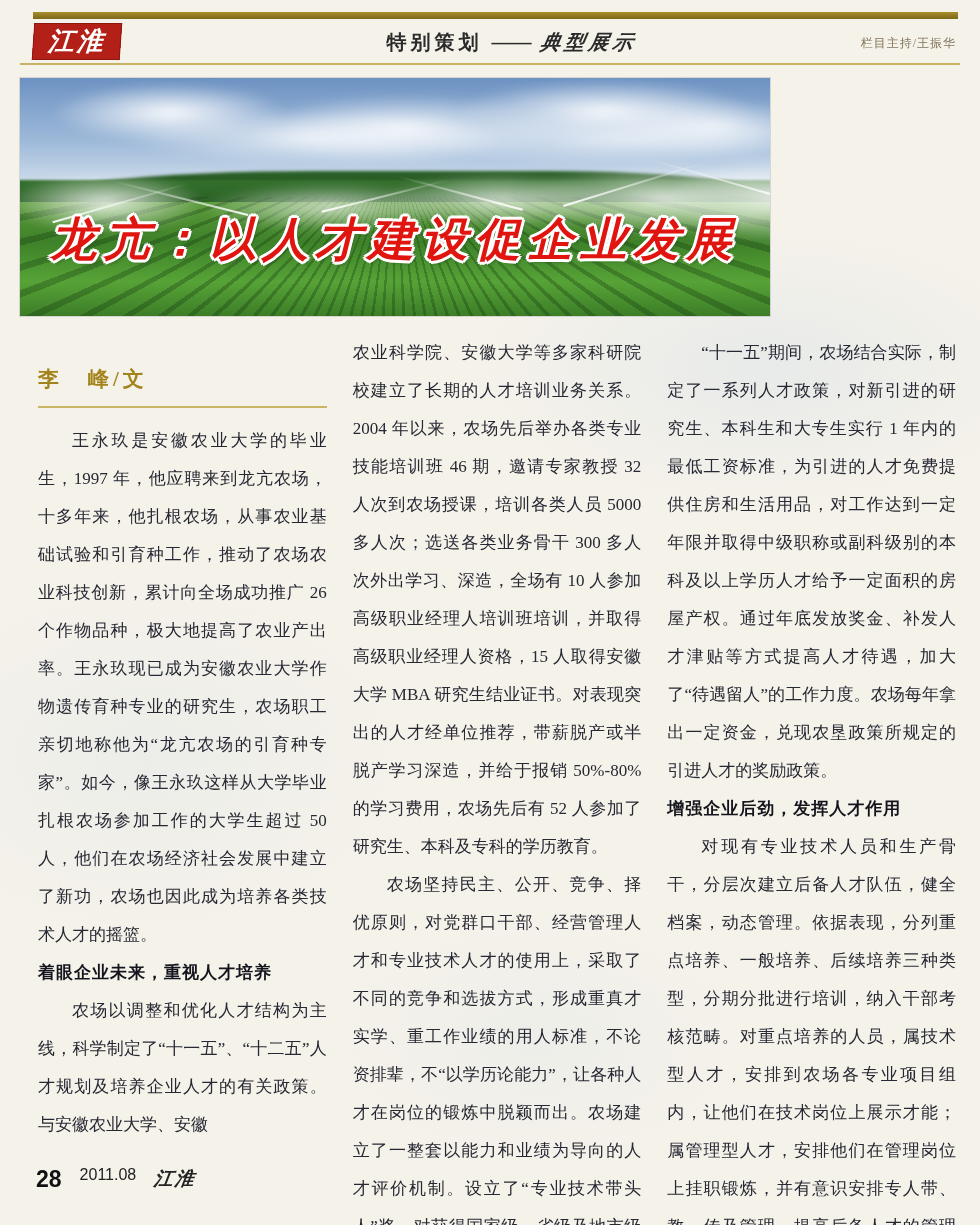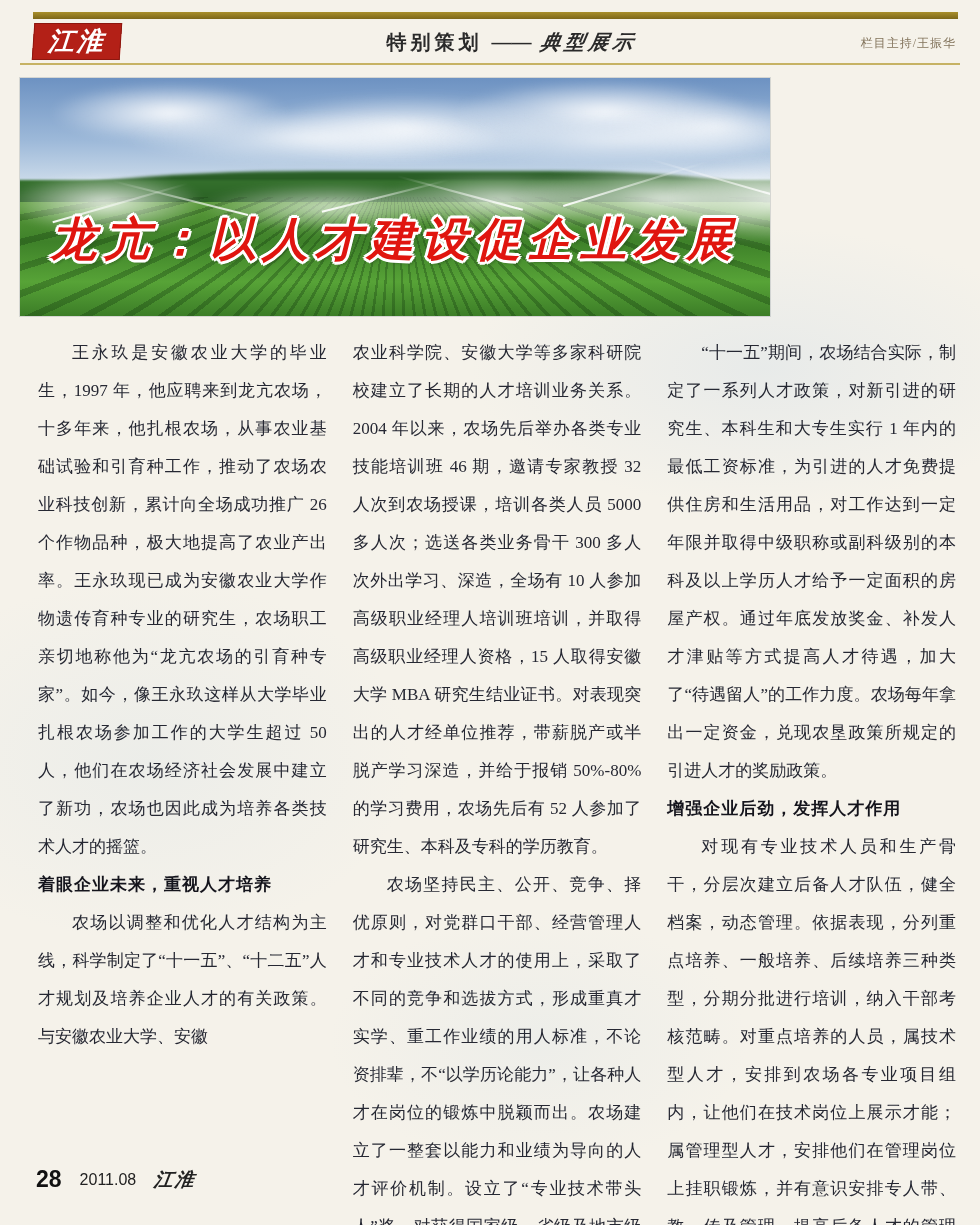--- a/index.html
+++ b/index.html
@@ -77,21 +77,21 @@
     display:flex; gap:26px; }
   .col { flex:1 1 0; font-size:17px; line-height:38px; text-align:justify; color:#262833; }
   .byline-wrap { margin-top:26px; margin-bottom:14px; border-bottom:2px solid #c9b565; padding-bottom:8px; }
   .byline { font-size:21px; font-weight:bold; color:#a3841c; letter-spacing:4px; }
   .para { text-indent:2em; }
   .para.cont { text-indent:0; }
   .subhead { font-weight:bold; color:#14141c; text-align:left; letter-spacing:1px;
     font-family:"Liberation Sans","DejaVu Sans",sans-serif; font-size:17px; }
 
   
-  .footer { position:absolute; left:36px; bottom:32px; display:flex; align-items:center; gap:18px; }
+  .footer { position:absolute; left:36px; bottom:32px; display:flex; align-items:flex-start; gap:18px; }
   .page-num { font-size:23px; font-weight:900; color:#111;
     font-family:"Liberation Sans","DejaVu Sans",sans-serif; }
   .issue { font-size:16px; color:#222; font-family:"Liberation Sans","DejaVu Sans",sans-serif; }
   .journal-script { font-size:19px; font-weight:bold; font-style:italic; color:#222;
     transform:skewX(-8deg); display:inline-block; letter-spacing:2px; }
 </style>
 </head>
 <body>
 
 <div class="top-rule"></div>
@@ -130,20 +130,23 @@
   <div class="jet j2"></div>
   <div class="jet j3"></div>
   <div class="jet j4"></div>
   <div class="jet j5"></div>
   <div class="jet j6"></div>
   <div class="hero-title">龙亢：以人才建设促企业发展</div>
 </figure>
 
 <main class="columns">
   <section class="col">
+    <div class="byline-wrap">
+      <div class="byline">李　峰/文</div>
+    </div>
     <p class="para">王永玖是安徽农业大学的毕业生，1997 年，他应聘来到龙亢农场，十多年来，他扎根农场，从事农业基础试验和引育种工作，推动了农场农业科技创新，累计向全场成功推广 26 个作物品种，极大地提高了农业产出率。王永玖现已成为安徽农业大学作物遗传育种专业的研究生，农场职工亲切地称他为“龙亢农场的引育种专家”。如今，像王永玖这样从大学毕业扎根农场参加工作的大学生超过 50 人，他们在农场经济社会发展中建立了新功，农场也因此成为培养各类技术人才的摇篮。</p>
     <p class="subhead">着眼企业未来，重视人才培养</p>
     <p class="para">农场以调整和优化人才结构为主线，科学制定了“十一五”、“十二五”人才规划及培养企业人才的有关政策。与安徽农业大学、安徽</p>
   </section>
   <section class="col">
     <p class="para cont">农业科学院、安徽大学等多家科研院校建立了长期的人才培训业务关系。2004 年以来，农场先后举办各类专业技能培训班 46 期，邀请专家教授 32 人次到农场授课，培训各类人员 5000 多人次；选送各类业务骨干 300 多人次外出学习、深造，全场有 10 人参加高级职业经理人培训班培训，并取得高级职业经理人资格，15 人取得安徽大学 MBA 研究生结业证书。对表现突出的人才经单位推荐，带薪脱产或半脱产学习深造，并给于报销 50%-80%的学习费用，农场先后有 52 人参加了研究生、本科及专科的学历教育。</p>
     <p class="para">农场坚持民主、公开、竞争、择优原则，对党群口干部、经营管理人才和专业技术人才的使用上，采取了不同的竞争和选拔方式，形成重真才实学、重工作业绩的用人标准，不论资排辈，不“以学历论能力”，让各种人才在岗位的锻炼中脱颖而出。农场建立了一整套以能力和业绩为导向的人才评价机制。设立了“专业技术带头人”奖，对获得国家级、省级及地市级成果奖的分别给予 1—10 万元的的奖励；对于科技创新成果获得经济效益的，奖励该项目前 3 年新增利润的 3—8%。每年开展人才绩效考核，每年评选、表彰、奖励 10—30 名不等的“先进工作者”，考核结果作为晋级及奖金发放的重要依据，调动了各</p>
   </section>
   <section class="col">
     <p class="para">“十一五”期间，农场结合实际，制定了一系列人才政策，对新引进的研究生、本科生和大专生实行 1 年内的最低工资标准，为引进的人才免费提供住房和生活用品，对工作达到一定年限并取得中级职称或副科级别的本科及以上学历人才给予一定面积的房屋产权。通过年底发放奖金、补发人才津贴等方式提高人才待遇，加大了“待遇留人”的工作力度。农场每年拿出一定资金，兑现农垦政策所规定的引进人才的奖励政策。</p>

